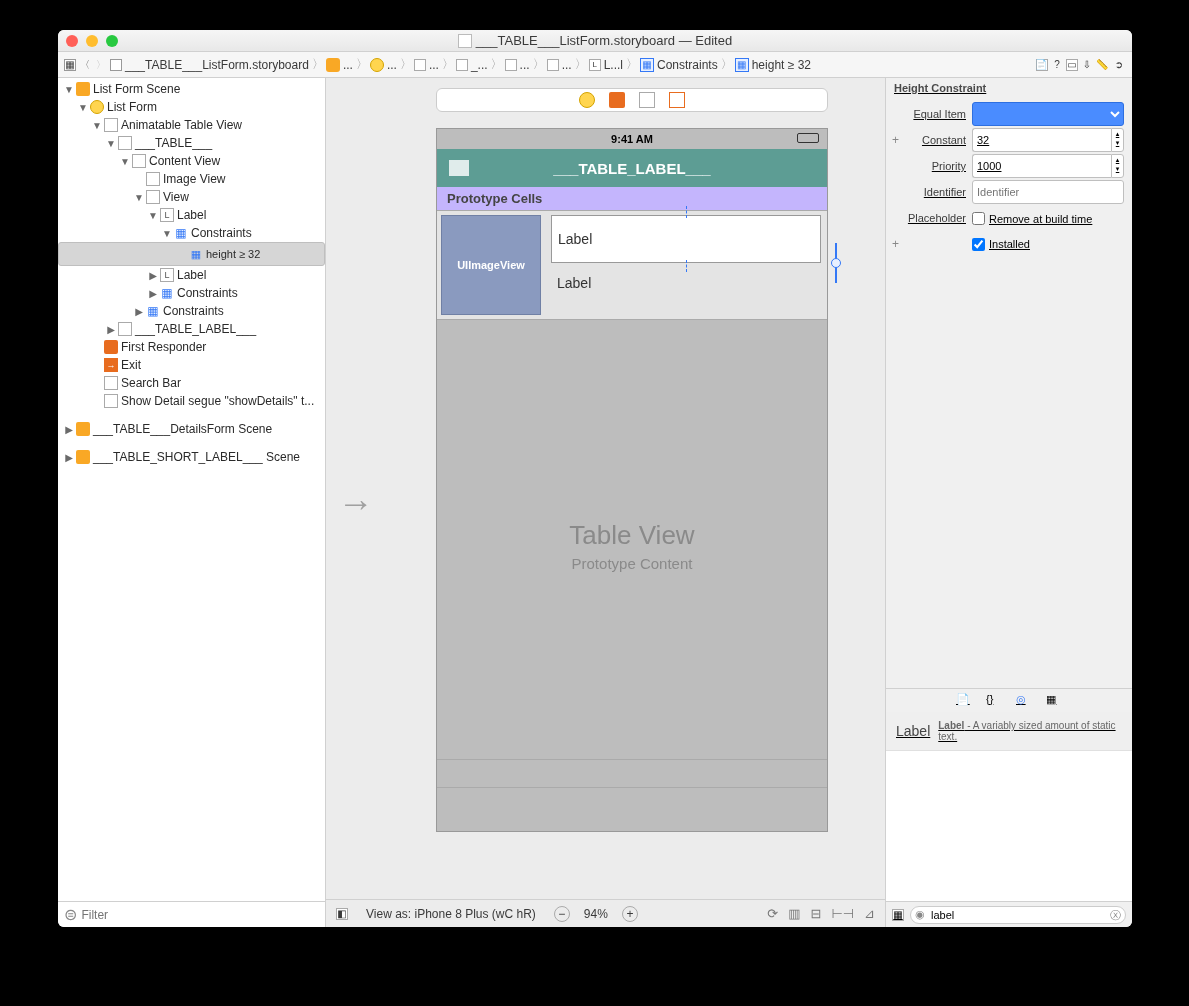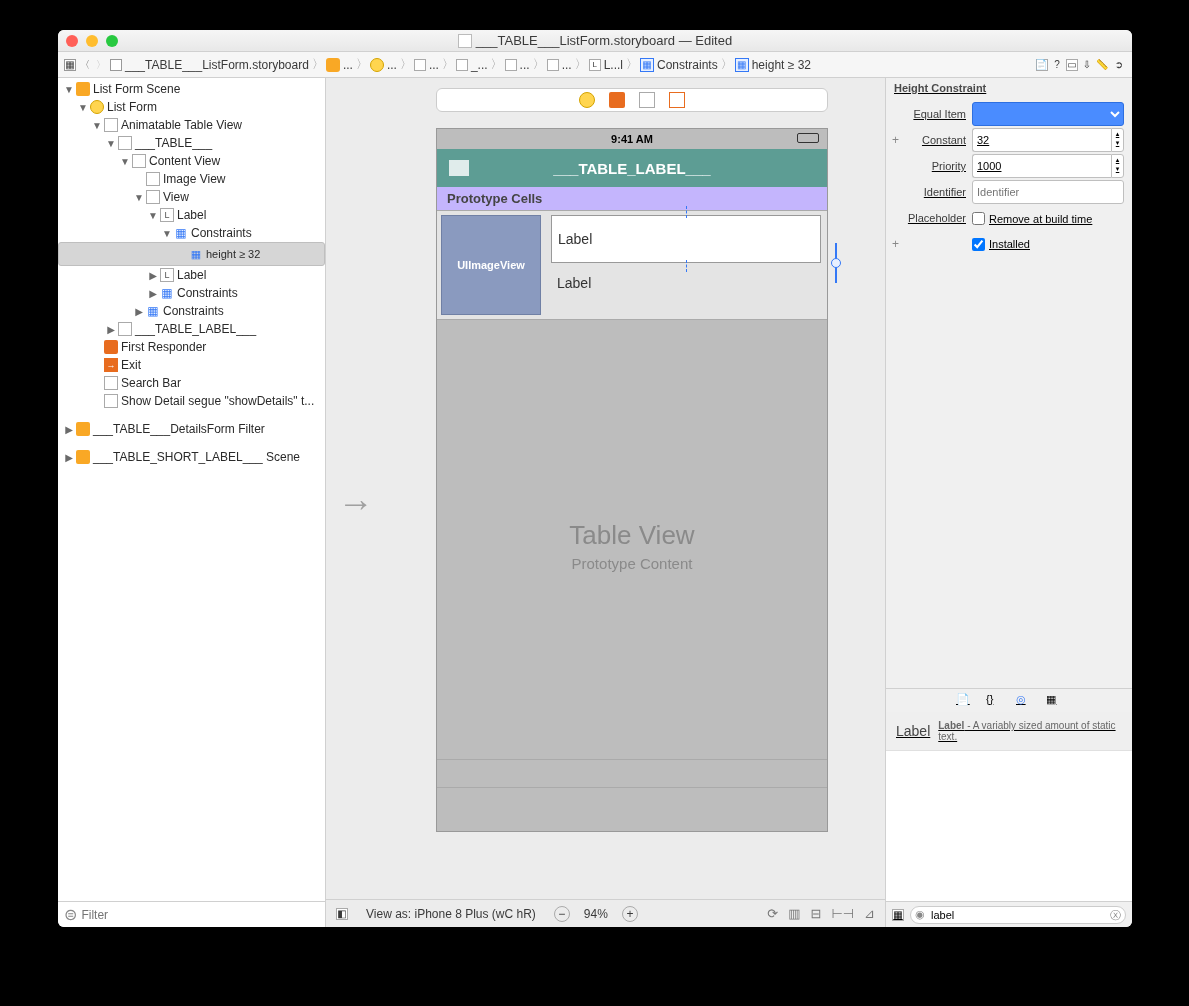--- a/index.html
+++ b/index.html
@@ -257,21 +257,21 @@
           </div>
           <div class="trow" style="padding-left: 34px;">
             <span class="disc"></span>
             <span class="ticon view"></span>
             <span class="tlabel">Show Detail segue "showDetails" t...</span>
           </div>
           <div style="height: 10px;"></div>
           <div class="trow" style="padding-left: 6px;">
             <span class="disc">▶</span>
             <span class="ticon scene"></span>
-            <span class="tlabel">___TABLE___DetailsForm Filter</span>
+            <span class="tlabel">___TABLE___DetailsForm Scene</span>
           </div>
           <div style="height: 10px;"></div>
           <div class="trow" style="padding-left: 6px;">
             <span class="disc">▶</span>
             <span class="ticon scene"></span>
             <span class="tlabel">___TABLE_SHORT_LABEL___ Scene</span>
           </div>
         </div>
       <div class="filterbar">
         <span style="color:#888">⊜</span>

